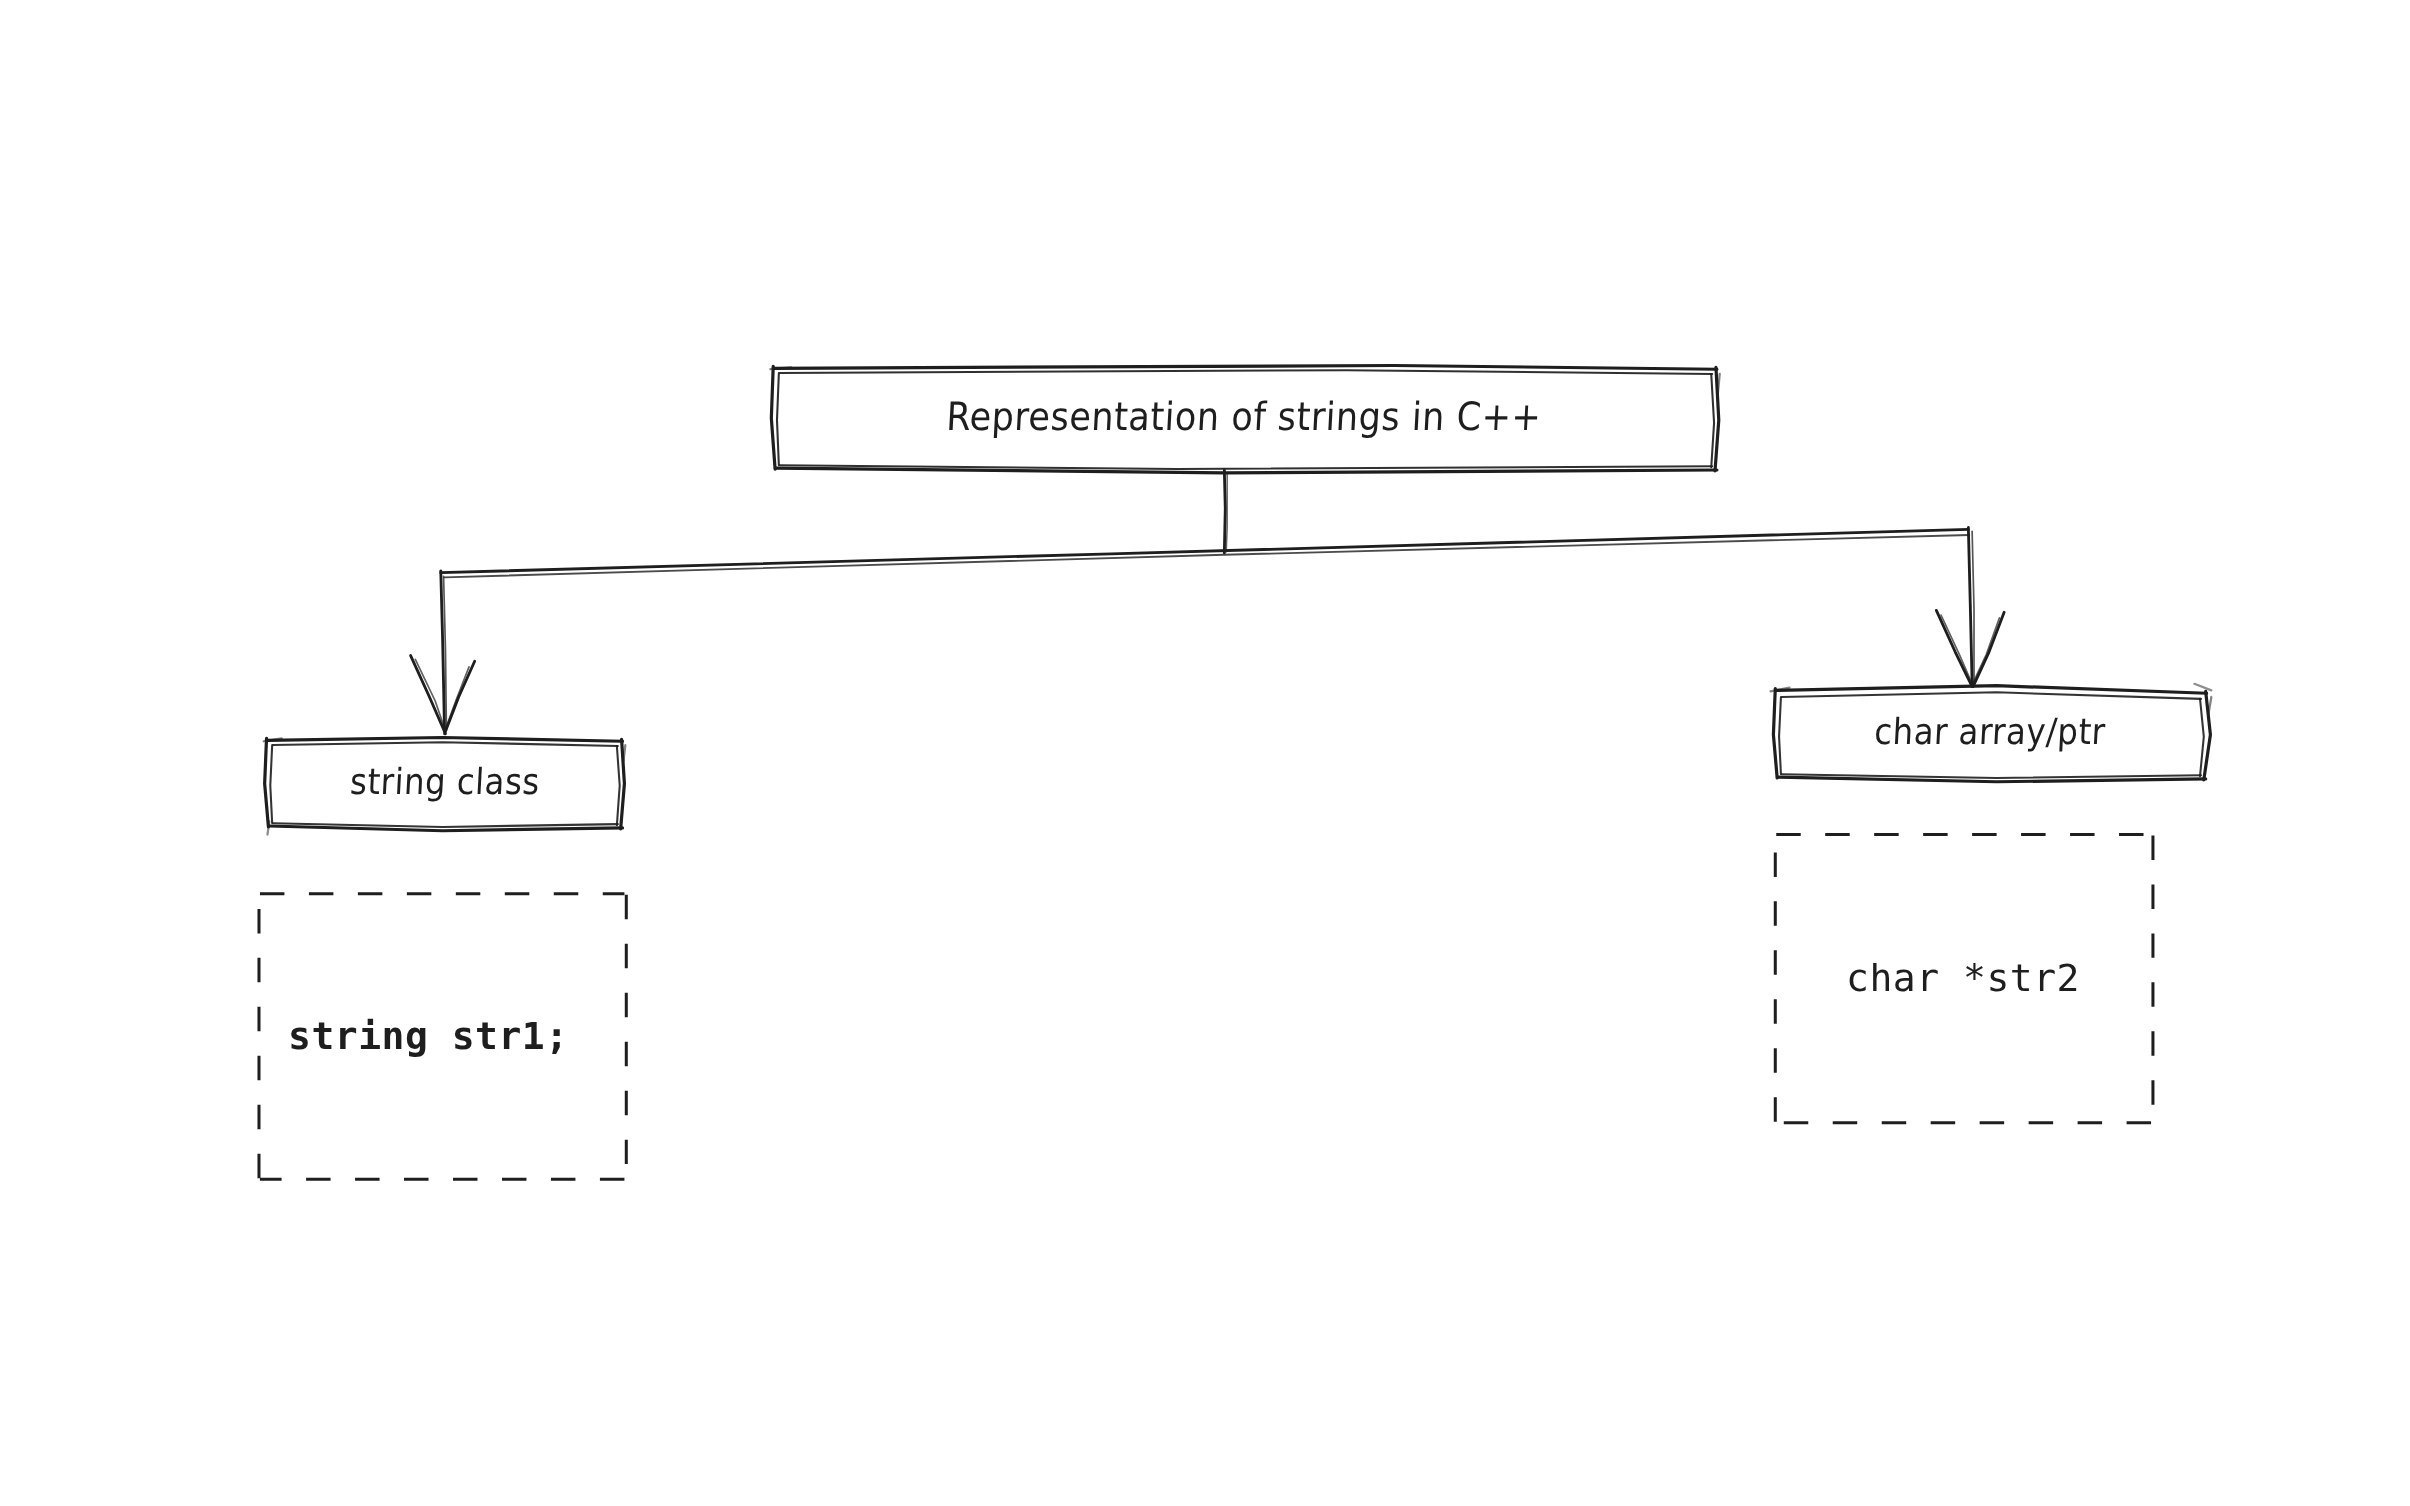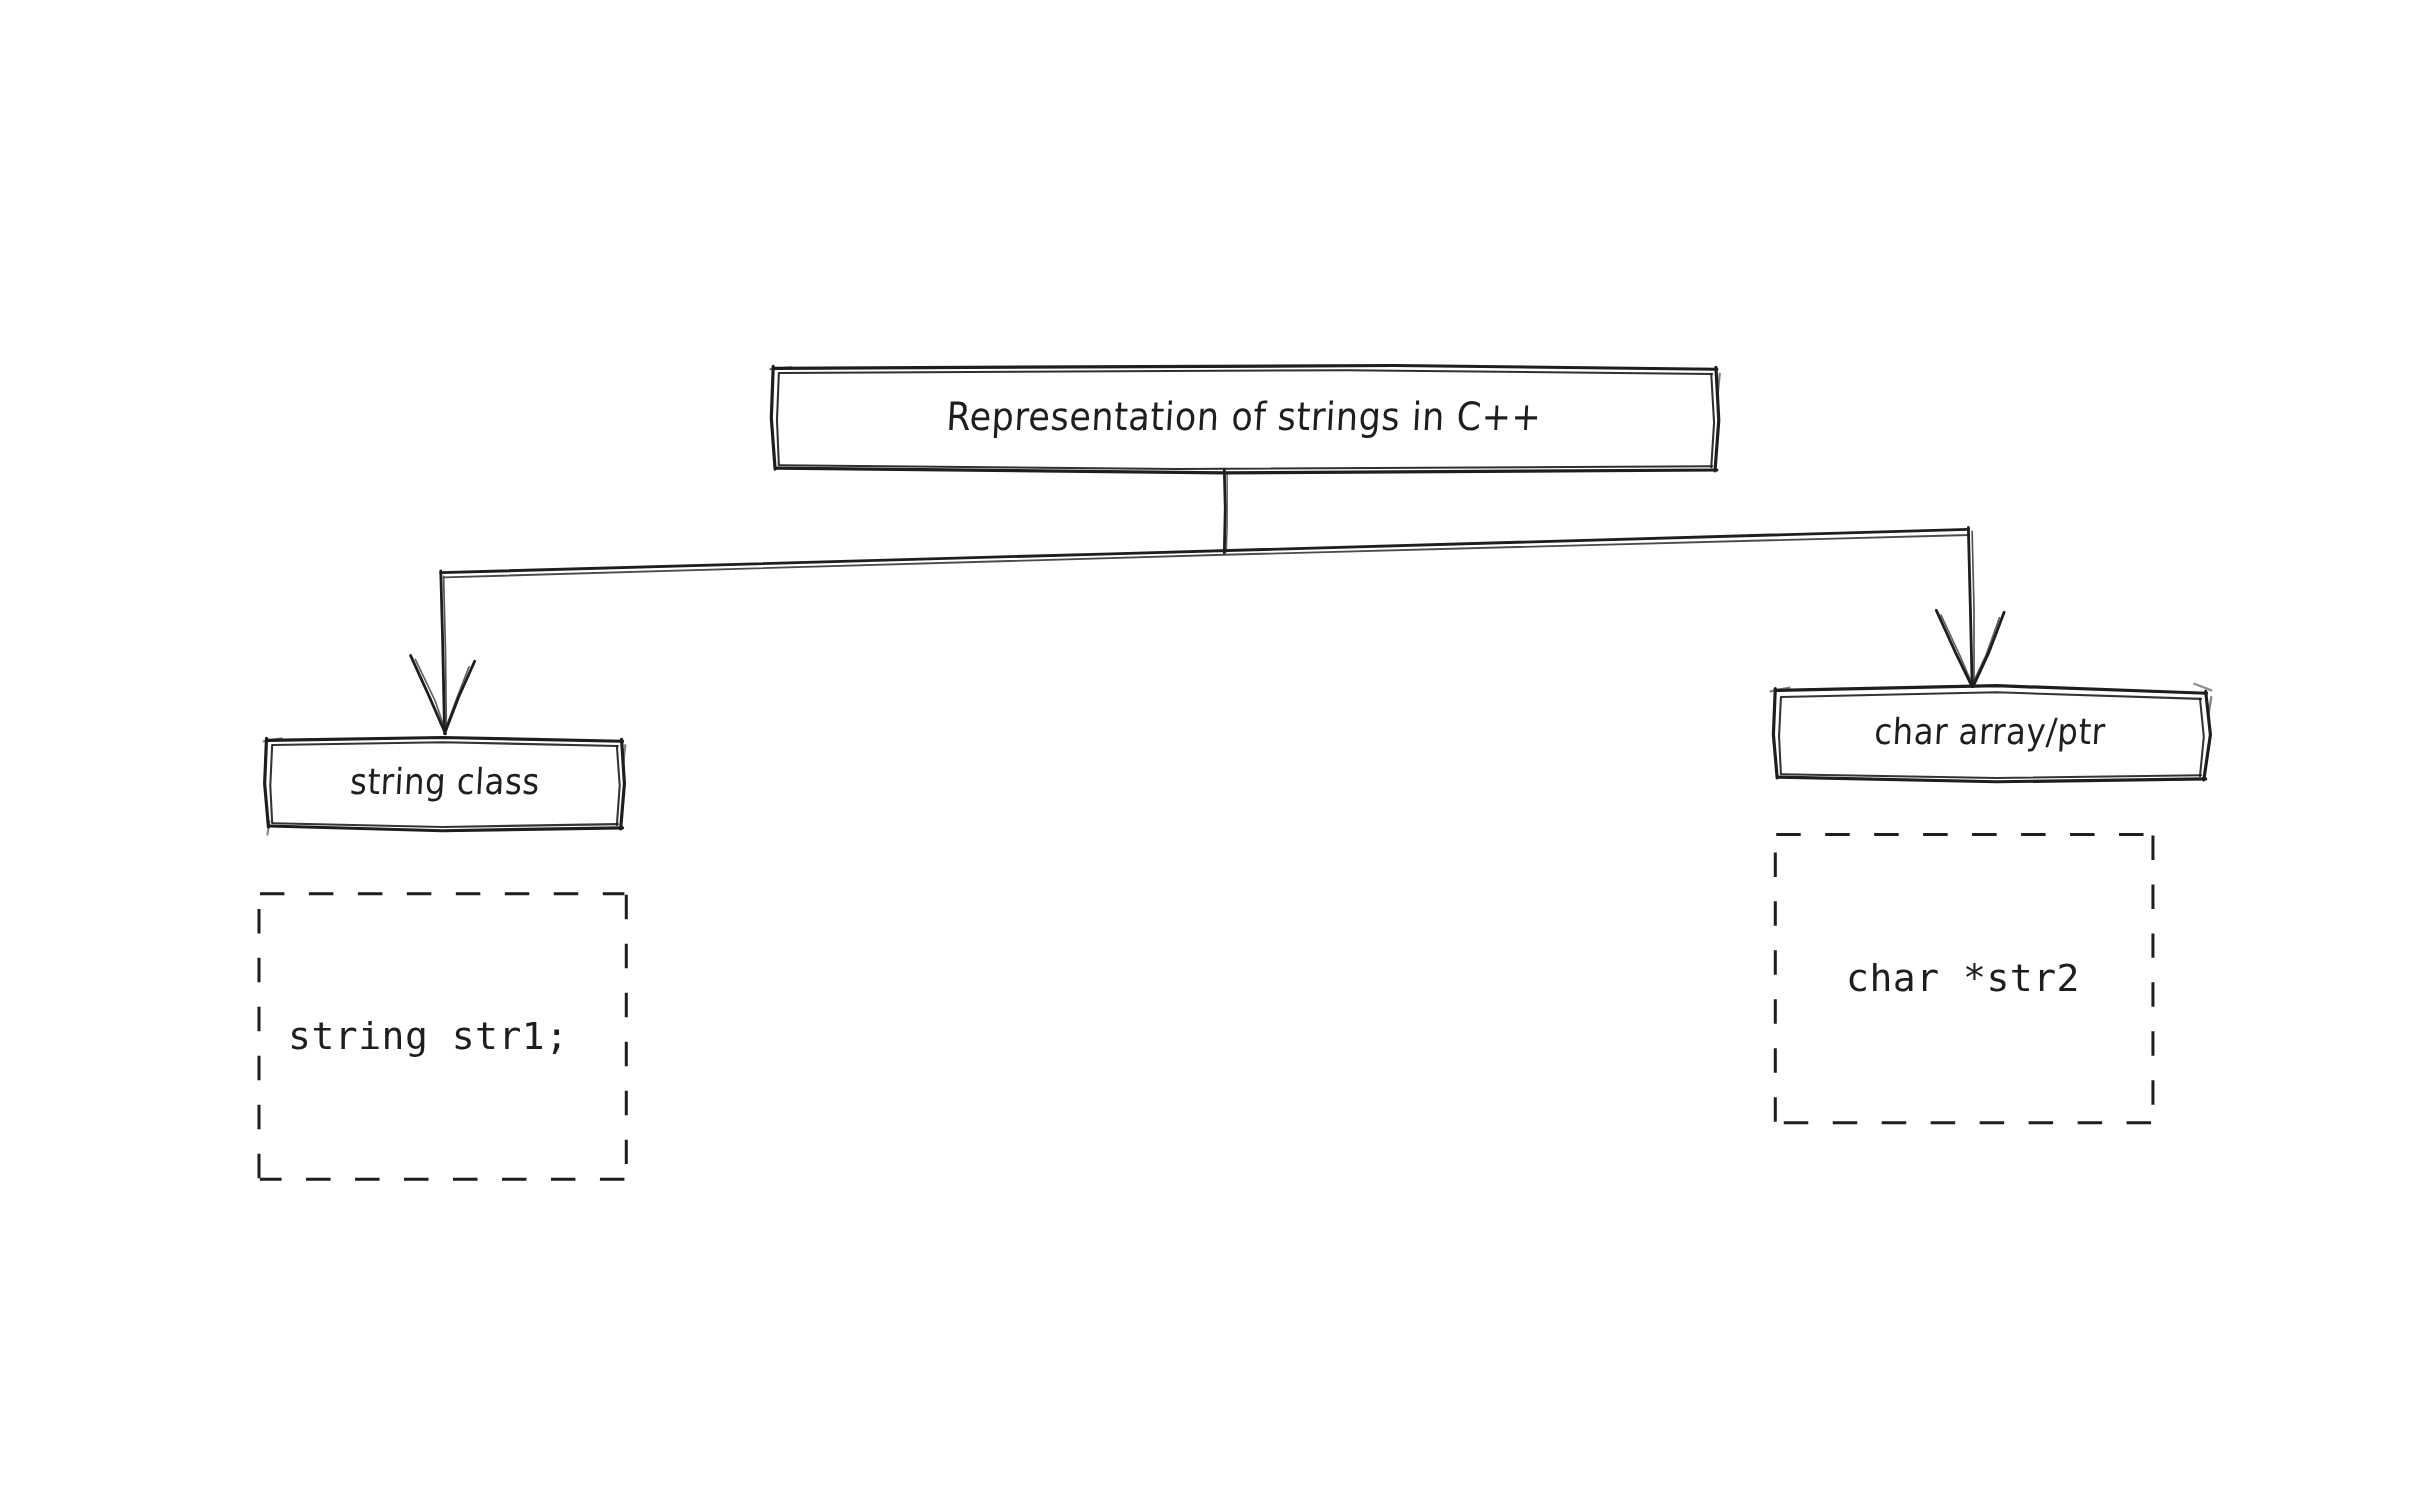--- a/index.html
+++ b/index.html
@@ -72,20 +72,21 @@
   }
   #left-code-label {
     left: 258px;
     top: 892px;
     width: 368px;
     height: 288px;
     font-size: 38px;
     justify-content: flex-start;
     padding-left: 30px;
     box-sizing: border-box;
+    font-weight: bold;
   }
   #right-code-label {
     left: 1774px;
     top: 832px;
     width: 378px;
     height: 291px;
     font-size: 38px;
   }
 </style>
 </head>

